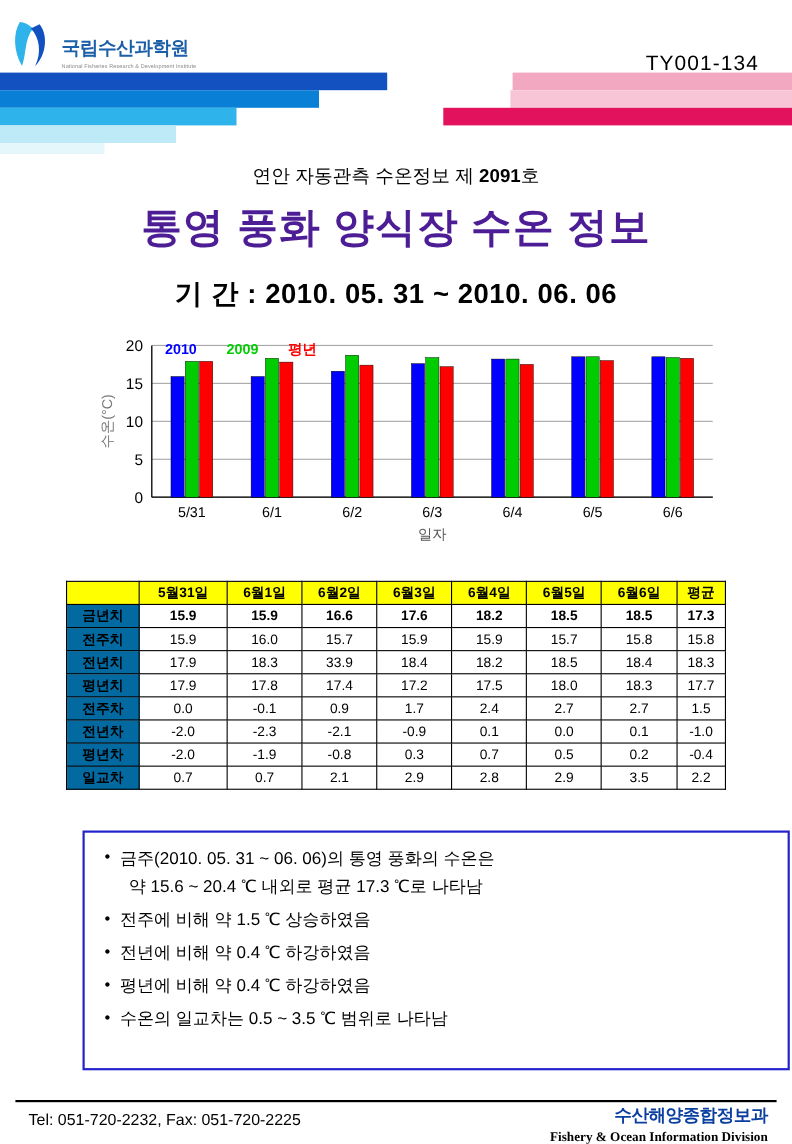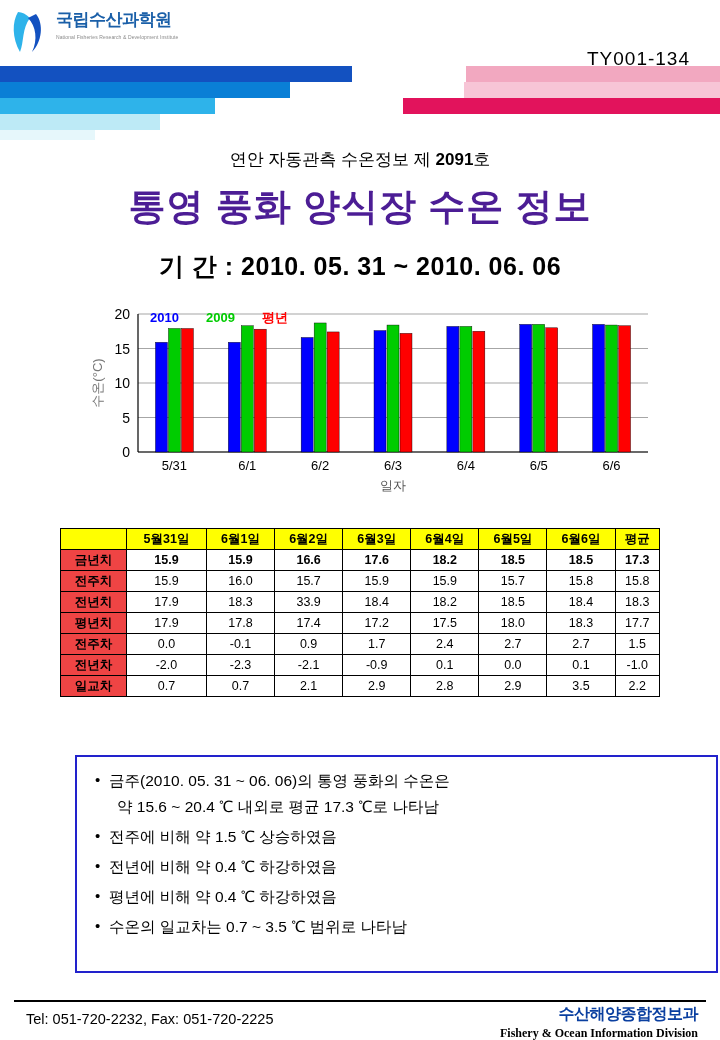--- a/index.html
+++ b/index.html
@@ -19,21 +19,21 @@
   .header {
     position: absolute;
     left: 0; top: 0;
     width: 720px; height: 140px;
   }
   .logo-box {
     position: absolute;
     left: 10px; top: 8px;
     width: 180px; height: 56px;
     display: flex;
-    align-items: flex-start;
+    align-items: flex-end;
   }
   .logo-mark {
     width: 40px; height: 48px;
     position: relative;
     flex: none;
   }
   .logo-text {
     margin-left: 6px;
   }
   .logo-title {
@@ -127,21 +127,21 @@
     font-weight: normal;
     color: #000;
   }
   table.data thead th {
     background: #ffff00;
     font-weight: bold;
     font-size: 12.5px;
   }
   table.data thead th.corner { background: #ffff00; }
   table.data tbody th.rowhead {
-    background: #ef4444;
+    background: #0369a1;
     font-weight: bold;
     width: 65px;
   }
   table.data tbody tr:first-child td { font-weight: bold; }
   table.data tbody tr:first-child th.rowhead { font-weight: bold; }
 
   
   .summary {
     position: absolute;
     left: 75px; top: 755px;
@@ -360,41 +360,52 @@
           <td>-2.0</td>
           <td>-2.3</td>
           <td>-2.1</td>
           <td>-0.9</td>
           <td>0.1</td>
           <td>0.0</td>
           <td>0.1</td>
           <td>-1.0</td>
         </tr>
         <tr>
+          <th class="rowhead">평년차</th>
+          <td>-2.0</td>
+          <td>-1.9</td>
+          <td>-0.8</td>
+          <td>0.3</td>
+          <td>0.7</td>
+          <td>0.5</td>
+          <td>0.2</td>
+          <td>-0.4</td>
+        </tr>
+        <tr>
           <th class="rowhead">일교차</th>
           <td>0.7</td>
           <td>0.7</td>
           <td>2.1</td>
           <td>2.9</td>
           <td>2.8</td>
           <td>2.9</td>
           <td>3.5</td>
           <td>2.2</td>
         </tr>
       </tbody>
   </table>
 </div>
 
 <div class="summary">
   <div class="sline bullet">금주(2010. 05. 31 ~ 06. 06)의 통영 풍화의 수온은</div>
   <div class="sline cont">약 15.6 ~  20.4 ℃ 내외로 평균 17.3 ℃로 나타남</div>
   <div class="sline bullet">전주에 비해 약 1.5 ℃ 상승하였음</div>
   <div class="sline bullet">전년에 비해 약 0.4 ℃ 하강하였음</div>
   <div class="sline bullet">평년에 비해 약 0.4 ℃ 하강하였음</div>
-  <div class="sline bullet">수온의 일교차는 0.7 ~ 3.5 ℃ 범위로 나타남</div>
+  <div class="sline bullet">수온의 일교차는 0.5 ~ 3.5 ℃ 범위로 나타남</div>
 </div>
 
 <div class="footer-rule"></div>
 <div class="footer-tel">Tel: 051-720-2232,  Fax: 051-720-2225</div>
 <div class="footer-org">
   <div class="ko">수산해양종합정보과</div>
   <div class="en">Fishery &amp; Ocean Information Division</div>
 </div>
 
 </body></html>

